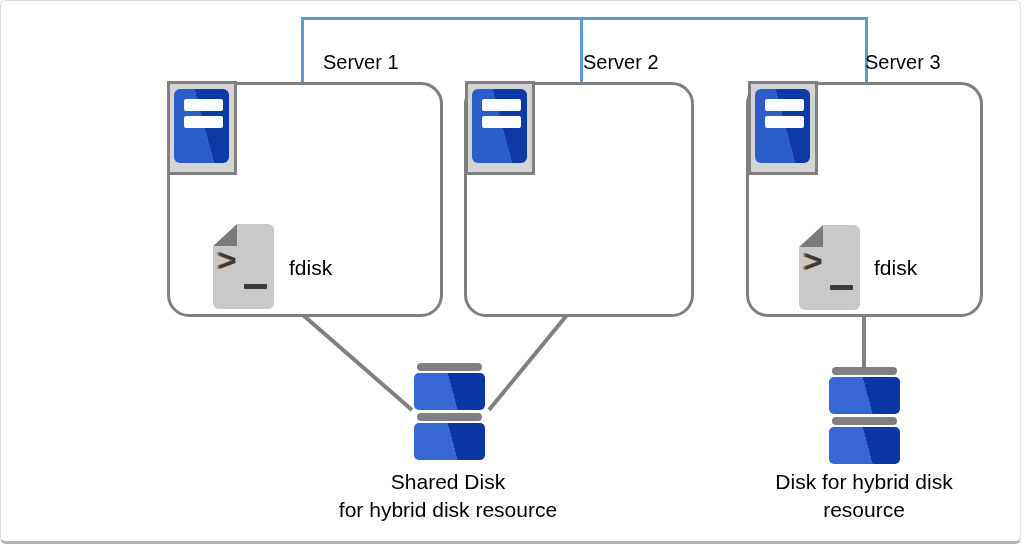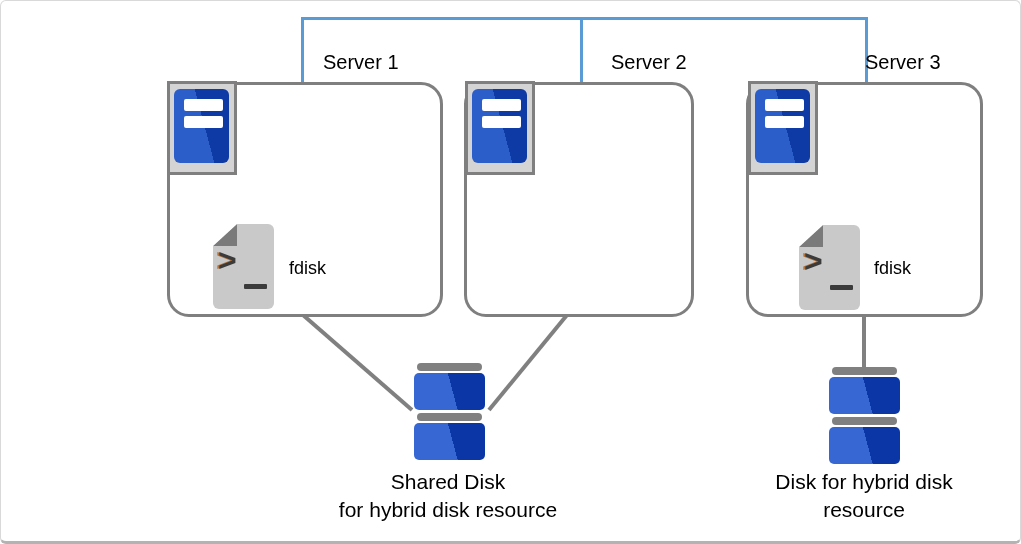--- a/index.html
+++ b/index.html
@@ -37,21 +37,21 @@
   }
   .fold {
     position:absolute; left:0; top:0; width:24px; height:22px; background:#7a7a7a;
     clip-path:polygon(0 100%, 100% 0, 100% 100%);
   }
   .prompt {
     position:absolute; left:5px; top:20px; font-size:32px; line-height:1;
     font-weight:bold; color:#3b3b3b; text-shadow:-2px 0 0 #b5733a;
   }
   .cursor-bar { position:absolute; left:31px; top:60px; width:23px; height:5px; background:#3b3b3b; border-radius:1px; }
-  .fdisk-label { font-size:18px; }
+  .fdisk-label { font-size:21px; }
 
   .disk { position:absolute; width:71px; }
   .disk .cap { width:65px; height:8px; background:#808080; border-radius:4px; margin:0 auto 2px; }
   .disk .platter {
     width:71px; height:37px; border-radius:5px; margin-bottom:3px;
     background:linear-gradient(75deg,#3767d2 54%,#0b37a6 54%);
   }
 
   .caption { position:absolute; text-align:center; font-size:21px; line-height:28px; }
 </style>
@@ -61,21 +61,21 @@
 <div class="page">
 
   <svg class="lines" width="1019" height="540" viewBox="0 0 1019 540">
     <path d="M301.5,81 L301.5,17.5 L865.5,17.5 L865.5,81 M580.5,17.5 L580.5,81" fill="none" stroke-width="3" stroke="#5B9BD5"></path>
     <path d="M302,314 L411,409" fill="none" stroke-width="4" stroke="#808080"></path>
     <path d="M566,314 L488,409" fill="none" stroke-width="4" stroke="#808080"></path>
     <path d="M863,314 L863,371" fill="none" stroke-width="4" stroke="#808080"></path>
   </svg>
 
   <div class="label server-label" style="left:322px;">Server 1</div>
-  <div class="label server-label" style="left:610px;">Server 2</div>
+  <div class="label server-label" style="left:582px;">Server 2</div>
   <div class="label server-label" style="left:864px;">Server 3</div>
 
   <div class="server-box" style="left:166px;top:81px;width:276px;height:235px;"></div>
   <div class="server-box" style="left:463px;top:81px;width:230px;height:235px;"></div>
   <div class="server-box" style="left:745px;top:81px;width:237px;height:235px;"></div>
 
   <div class="server-icon" style="left:166px;top:80px;">
     <div class="tower">
       <div class="bar b1"></div>
       <div class="bar b2"></div>

